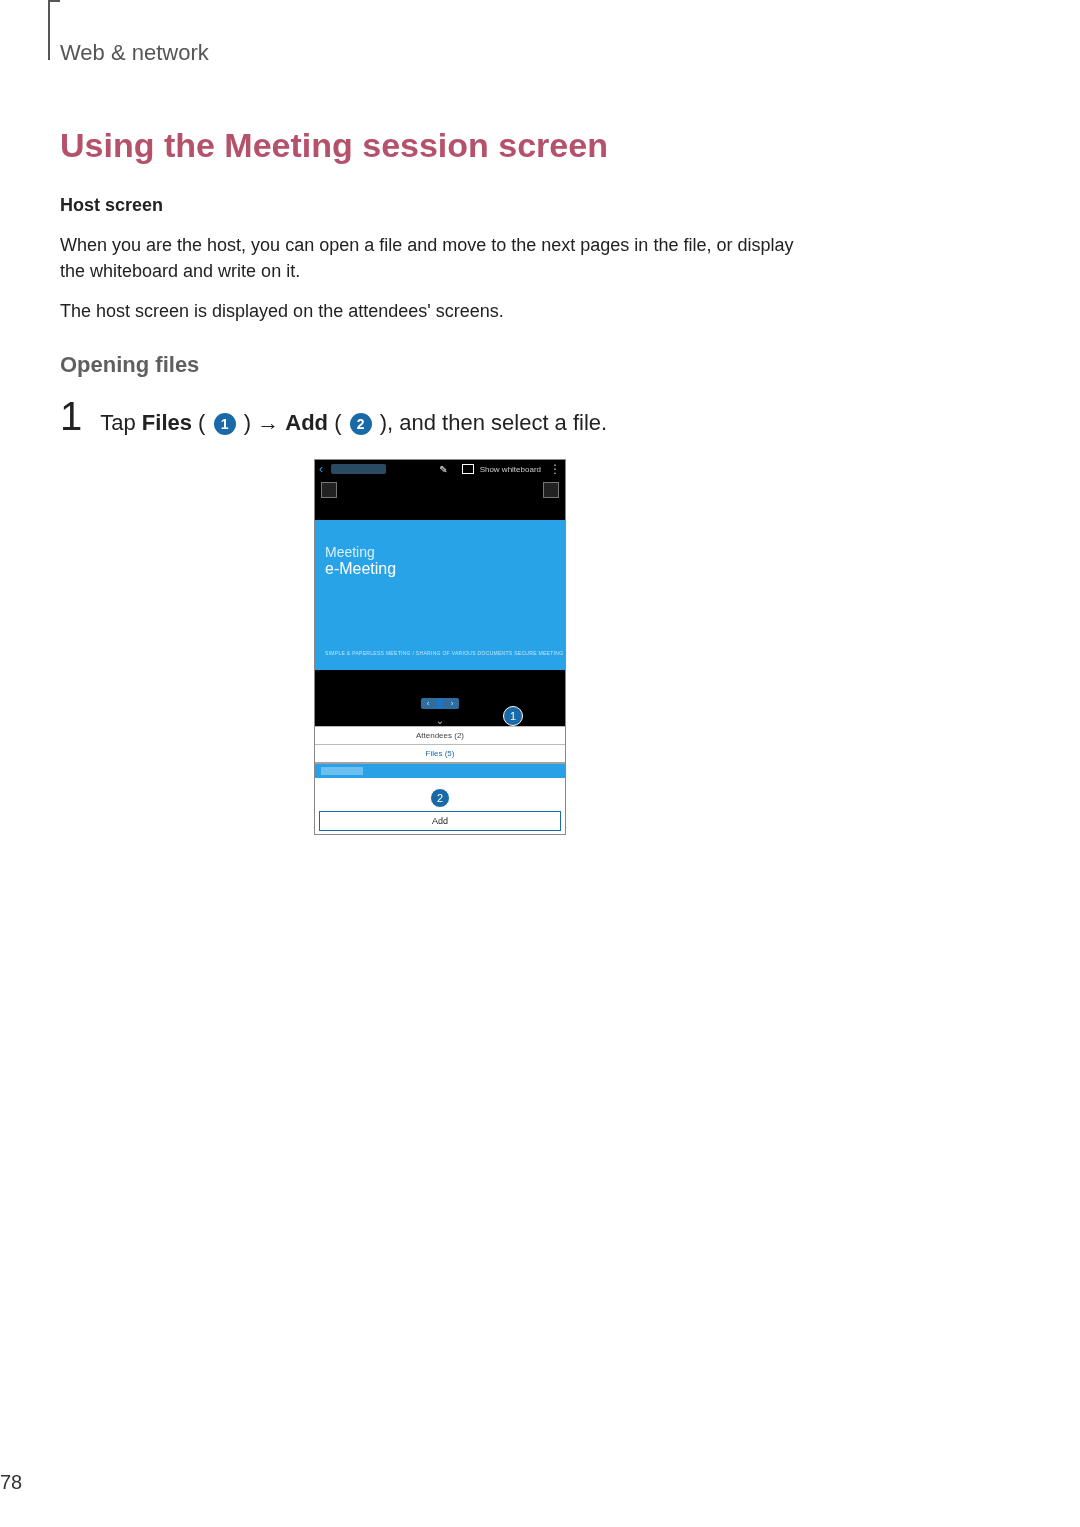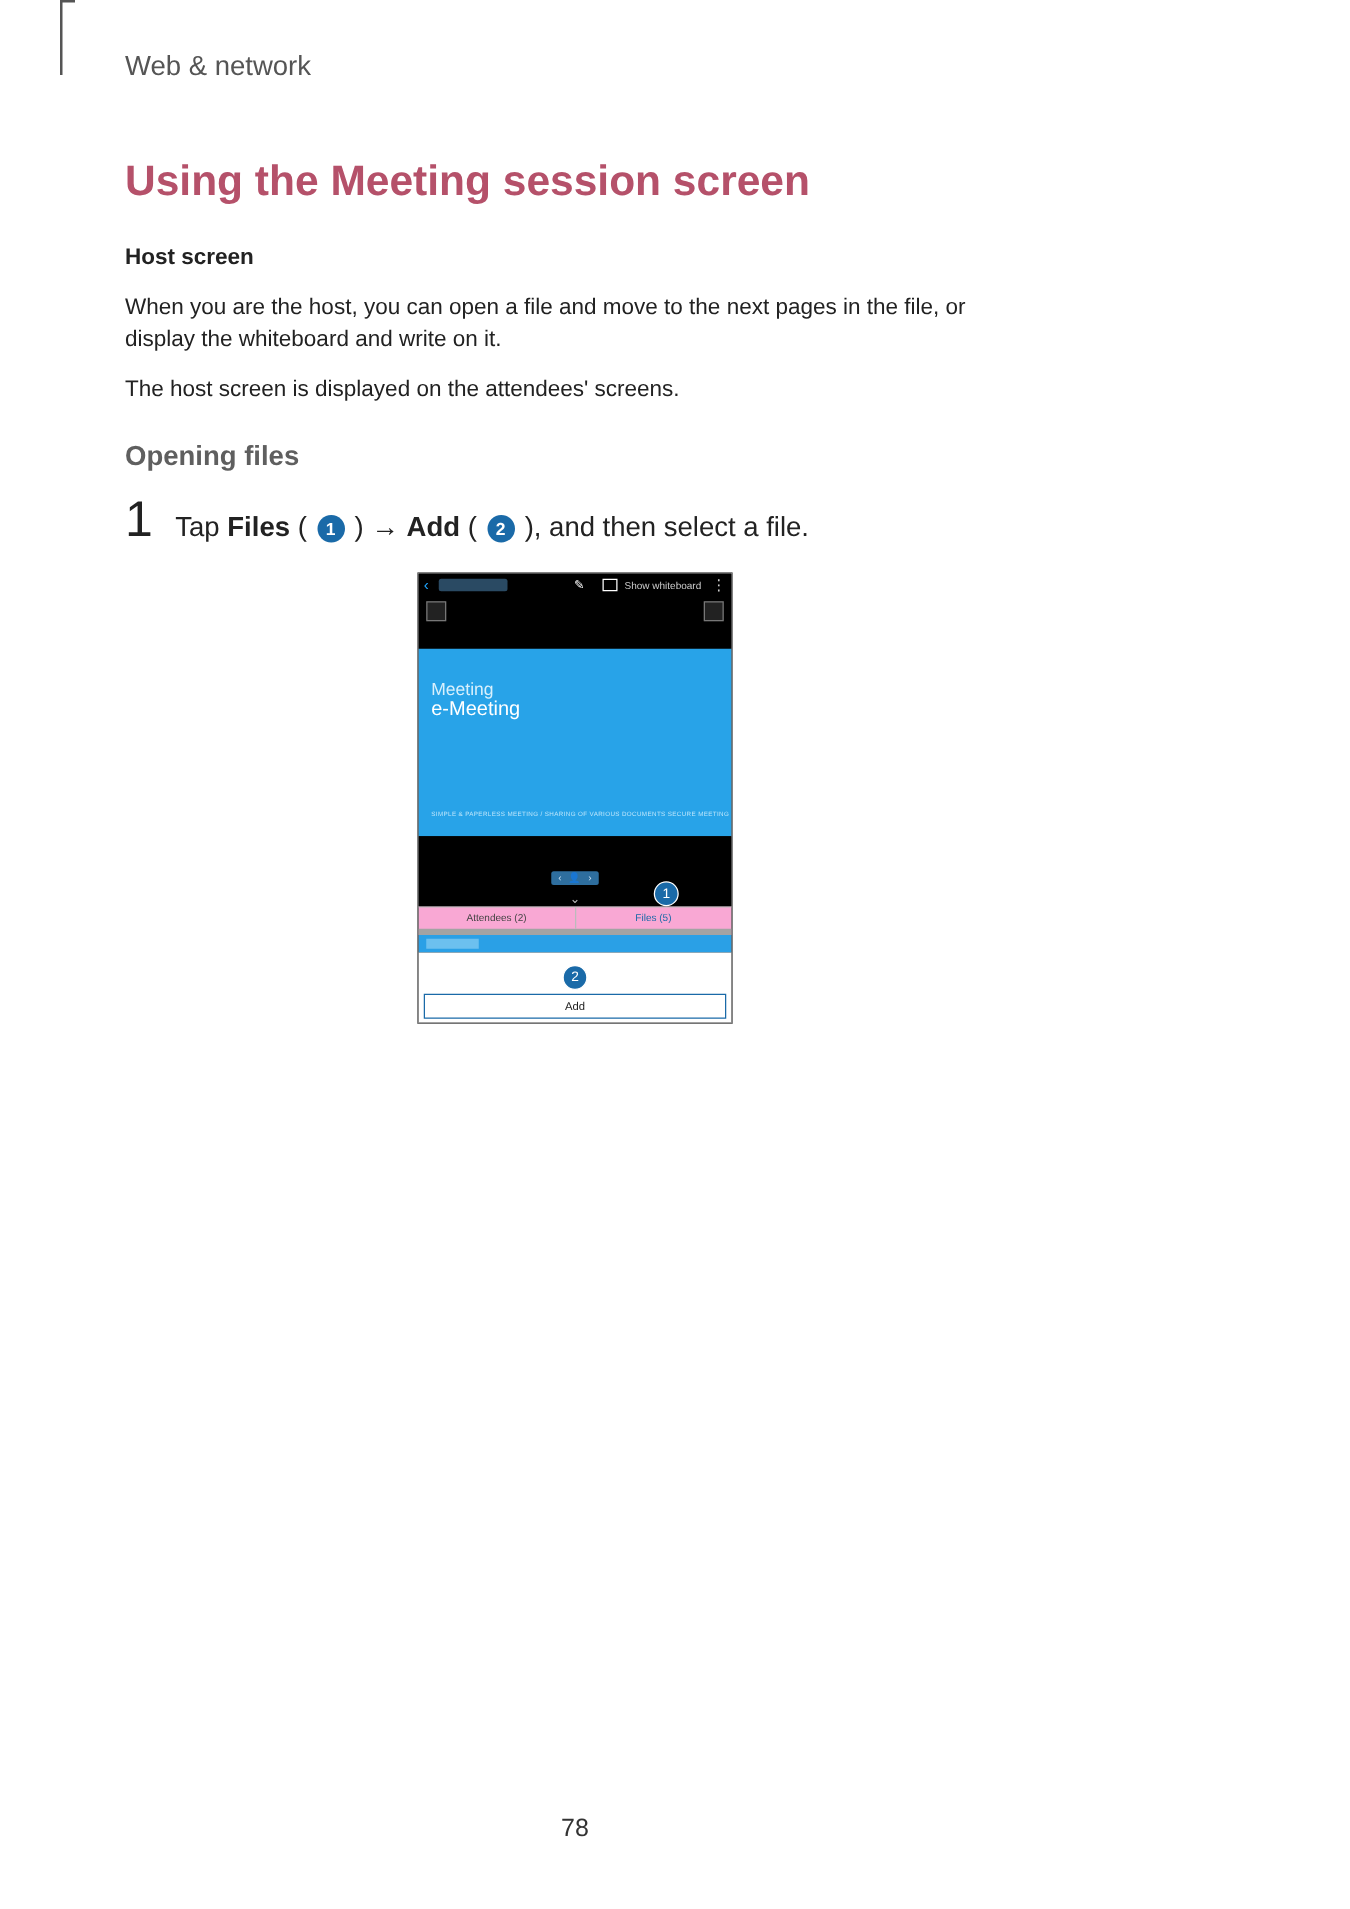--- a/index.html
+++ b/index.html
@@ -7,21 +7,21 @@
     padding: 0;
     background: #ffffff;
     font-family: "Segoe UI", "Helvetica Neue", Arial, sans-serif;
     color: #222;
     width: 1080px;
   }
   .page {
     box-sizing: border-box;
     width: 920px;
     min-height: 1527px;
-    padding: 30px 100px 40px 100px;
+    padding: 30px 100px 40px 60px;
     position: relative;
   }
   .corner-rule {
     position: absolute;
     left: 48px;
     top: 0;
     width: 2px;
     height: 60px;
     background: #555;
   }
@@ -208,23 +208,24 @@
     width:18px;height:18px;border-radius:50%;
     background:#1a6aa8;
     color:#fff;
     font-size:11px;
     display:flex;align-items:center;justify-content:center;
     border:1px solid #fff;
   }
 
   .ds-tabs {
     display:flex;
-    background:#f9a8d4;
+    background:#ffffff;
     border-top:1px solid #bbb;
-    border-bottom:5px solid #a3a3a3;
+    border-bottom:2px solid #a3a3a3;
+    flex-direction:column;
   }
   .ds-tabs div {
     flex:1;
     text-align:center;
     font-size:8px;
     color:#444;
     padding:4px 0;
   }
   .ds-tabs .divider { flex:0 0 1px; background:#bbb; padding:0; }
   .ds-tabs .active { color:#1a6aa8; }
@@ -260,23 +261,22 @@
     background:#fff;
     color:#222;
     font-size:9px;
     display:flex;
     align-items:center;
     justify-content:center;
   }
 
   .page-number {
     position:absolute;
-    bottom:52px;
+    bottom:33px;
     left:0; right:0;
-    text-align:center;
     font-size:20px;
     color:#333;
   }
 </style>
 </head>
 <body>
 
 <div class="page">
   <div class="corner-rule"></div>
 

